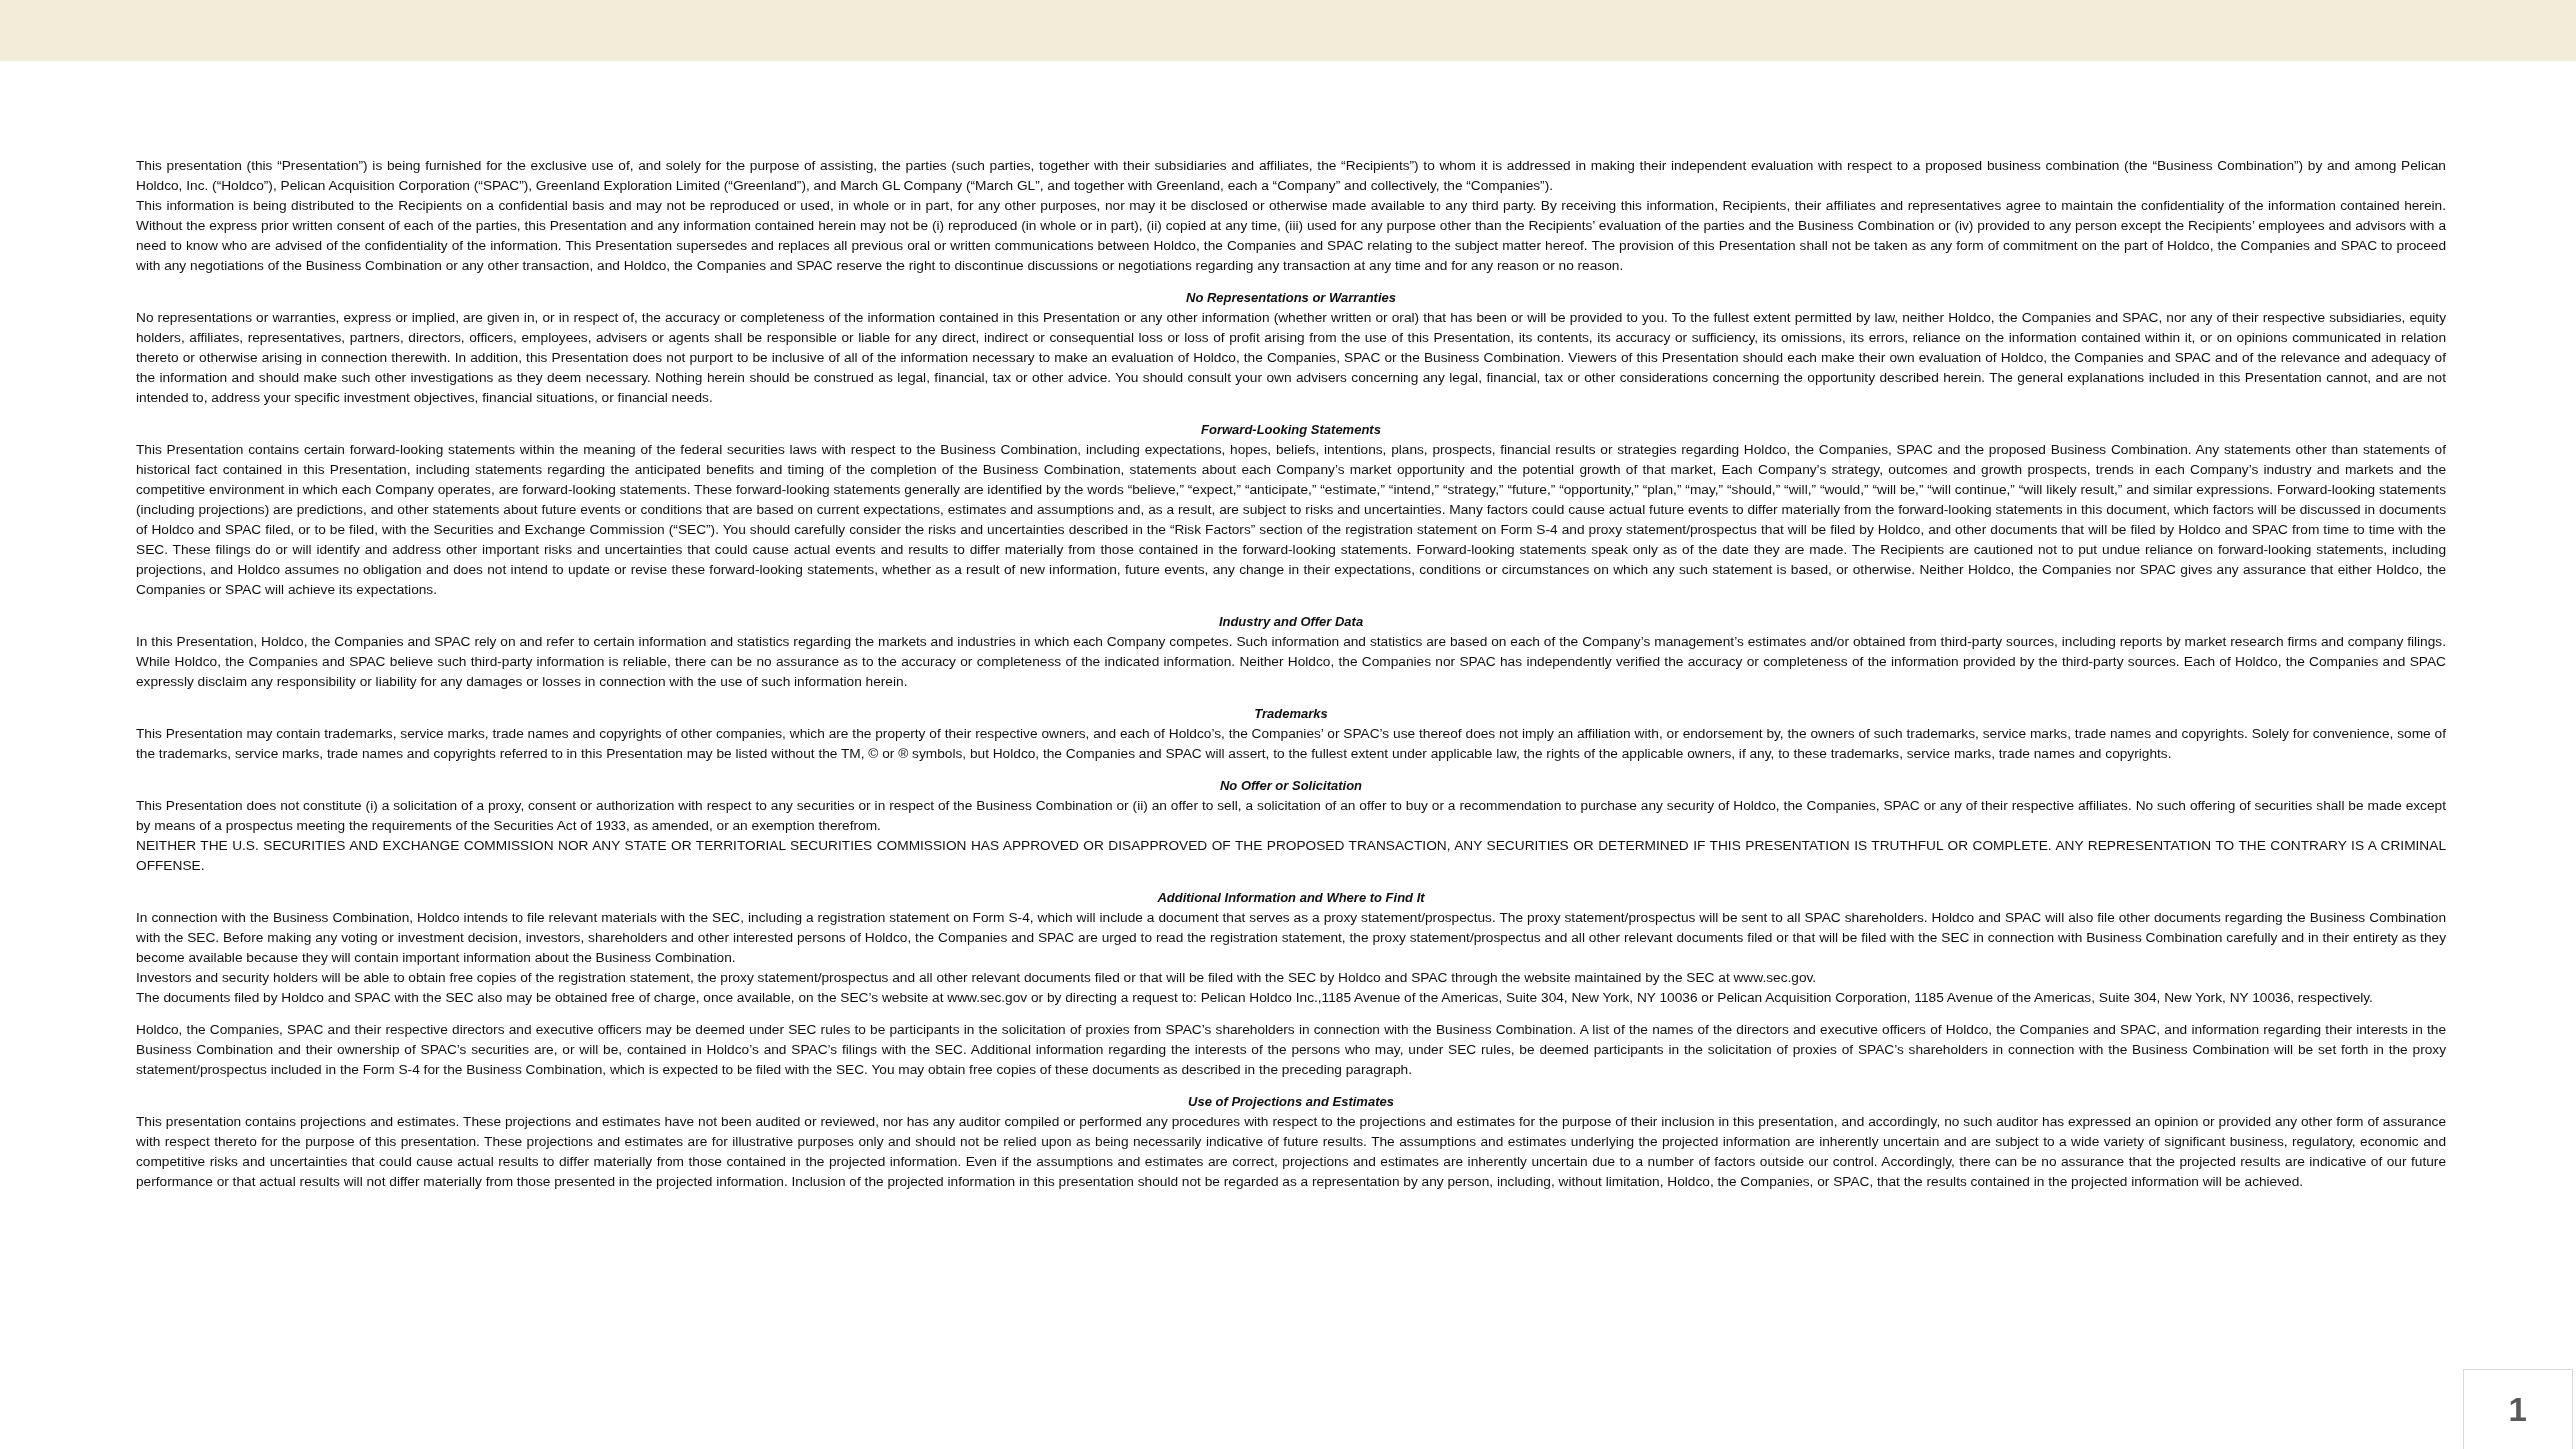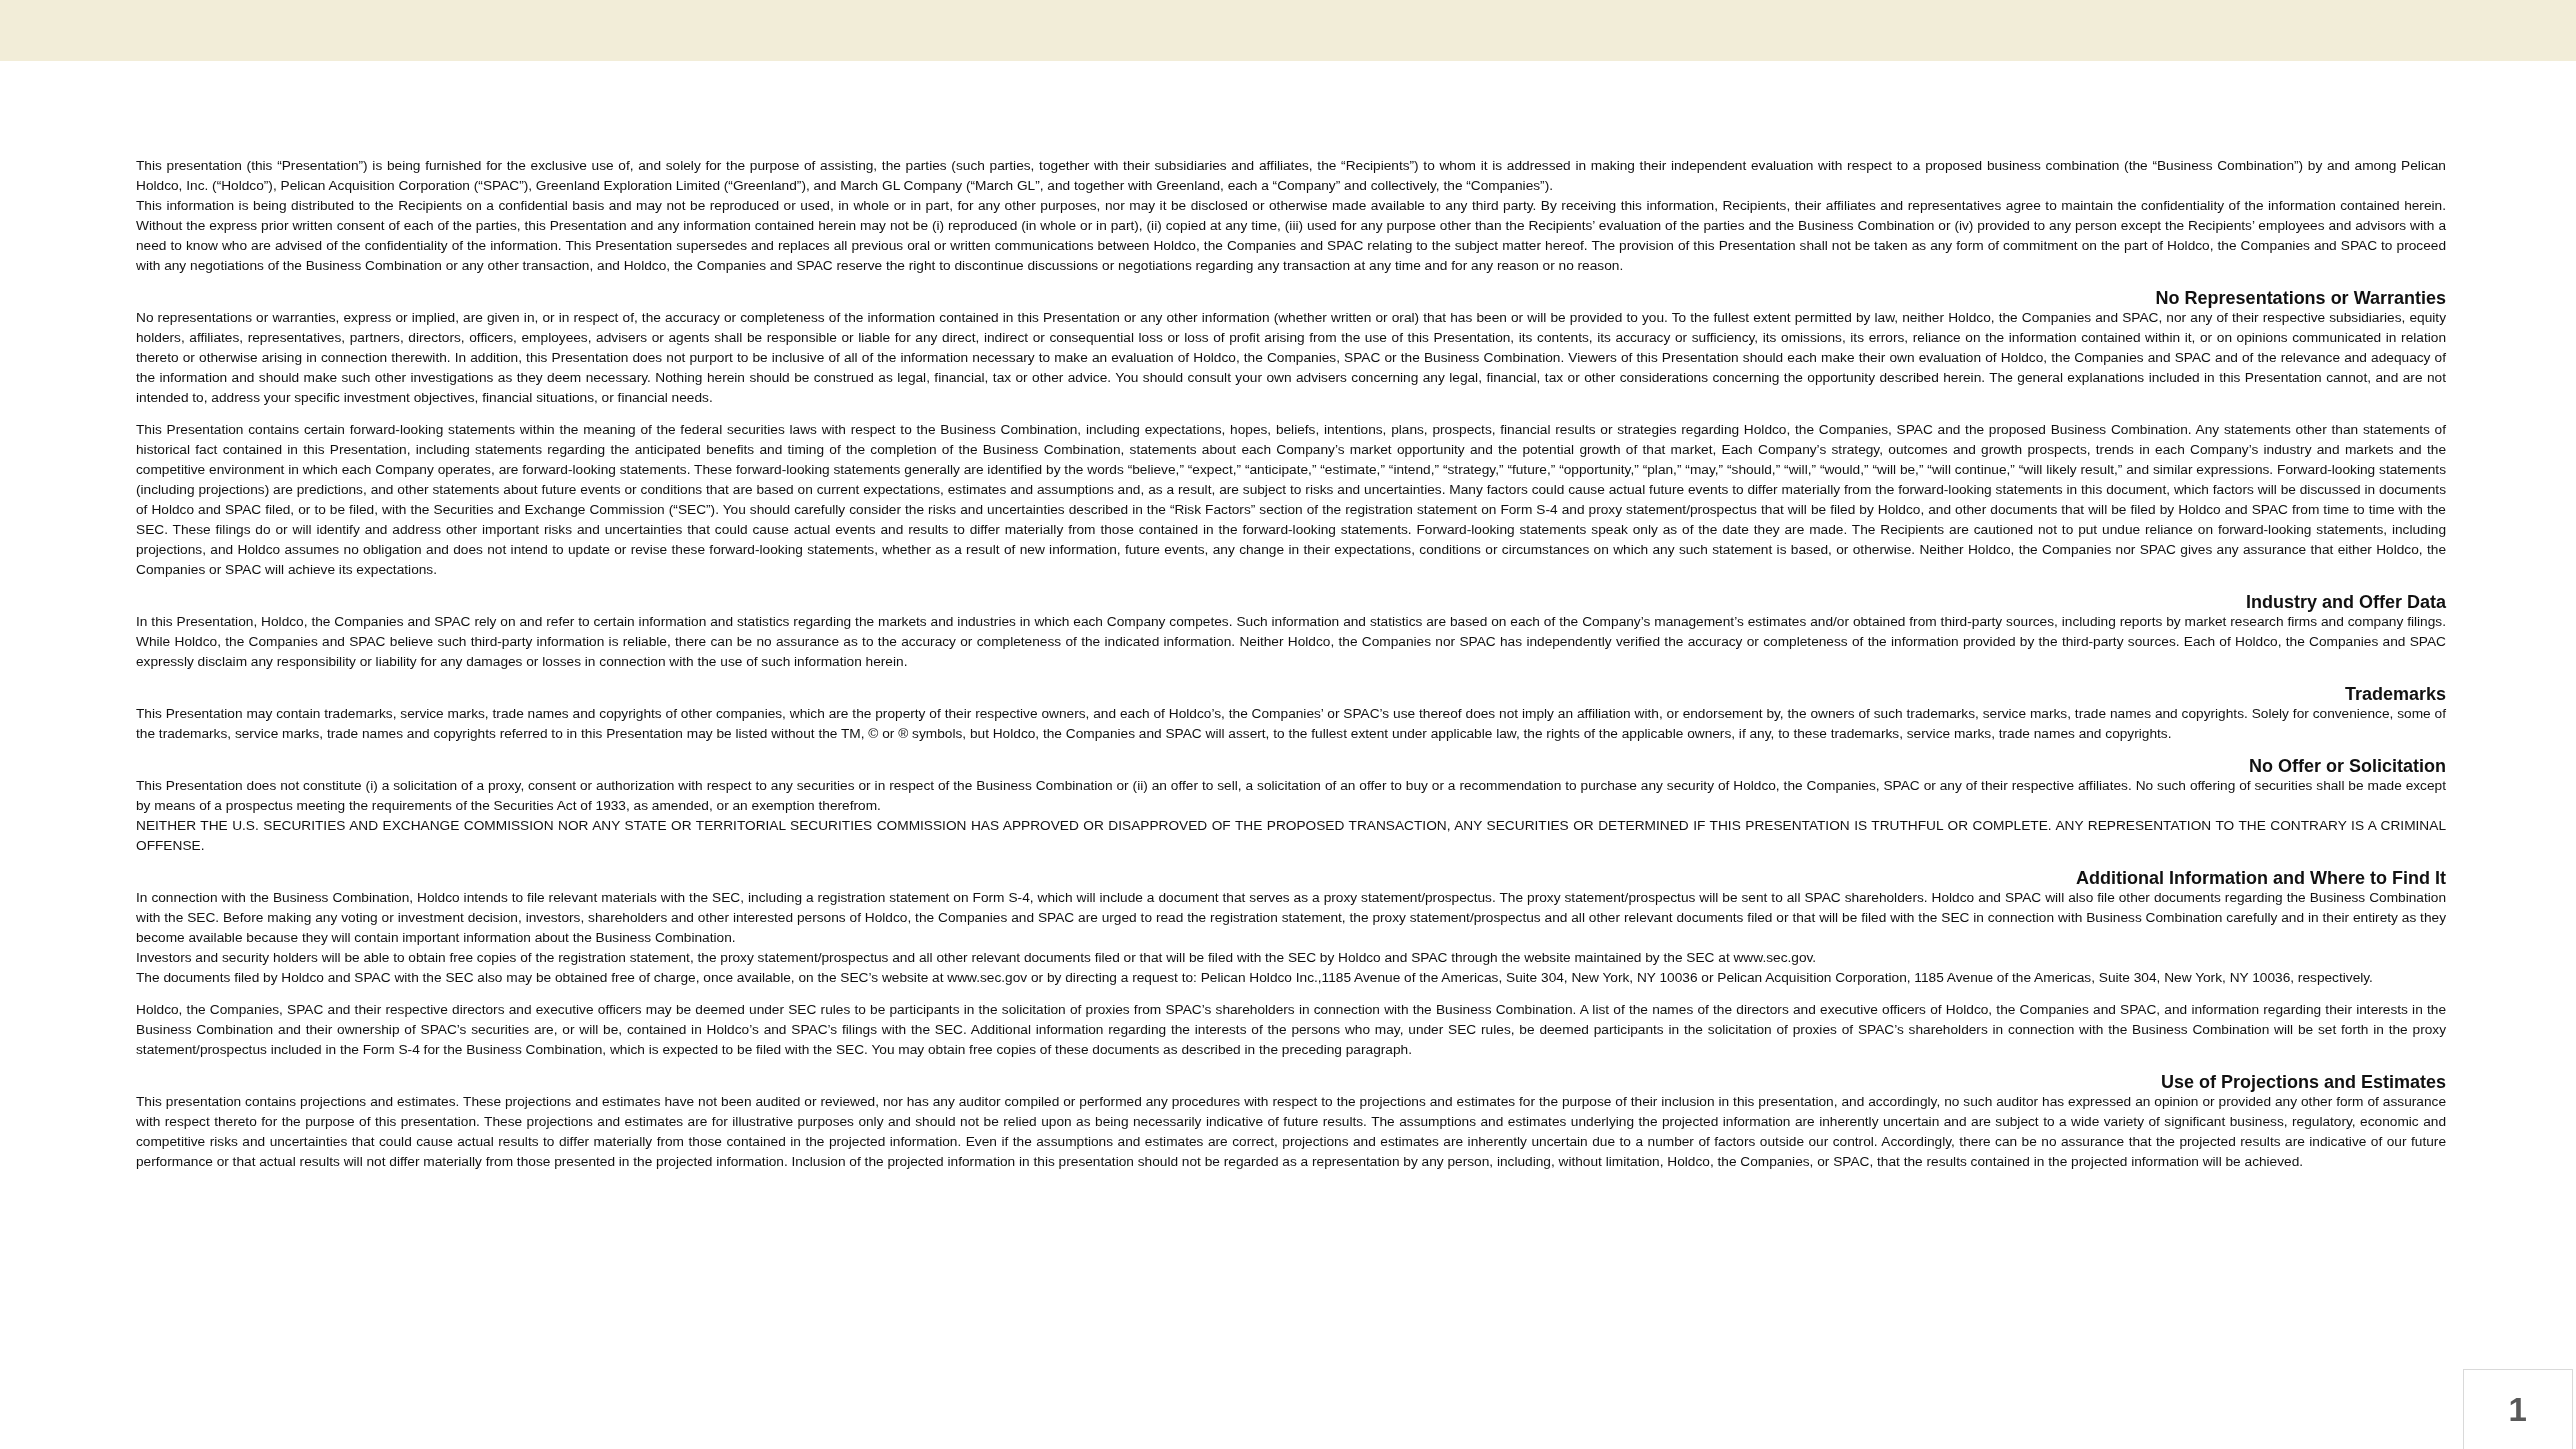--- a/index.html
+++ b/index.html
@@ -30,25 +30,26 @@
     width: 2310px;
     color: #111111;
     font-size: 13.7px;
     line-height: 20px;
     text-align: justify;
   }
   .section {
     margin: 0 0 12px 0;
   }
   .heading {
-    font-size: 18px;
+    font-size: 13px;
     font-weight: bold;
     margin: 0;
     line-height: 20px;
-    text-align: right;
+    text-align: center;
+    font-style: italic;
   }
   .para {
     margin: 0;
   }
   .page-number-box {
     position: absolute;
     right: 3.4px;
     bottom: 0;
     width: 108px;
     height: 79px;
@@ -73,20 +74,21 @@
   <main class="content" style="color: rgb(17, 17, 17);">
       <section class="section">
         <p class="para">This presentation (this “Presentation”) is being furnished for the exclusive use of, and solely for the purpose of assisting, the parties (such parties, together with their subsidiaries and affiliates, the “Recipients”) to whom it is addressed in making their independent evaluation with respect to a proposed business combination (the “Business Combination”) by and among Pelican Holdco, Inc. (“Holdco”), Pelican Acquisition Corporation (“SPAC”), Greenland Exploration Limited (“Greenland”), and March GL Company (“March GL”, and together with Greenland, each a “Company” and collectively, the “Companies”).</p>
         <p class="para">This information is being distributed to the Recipients on a confidential basis and may not be reproduced or used, in whole or in part, for any other purposes, nor may it be disclosed or otherwise made available to any third party. By receiving this information, Recipients, their affiliates and representatives agree to maintain the confidentiality of the information contained herein. Without the express prior written consent of each of the parties, this Presentation and any information contained herein may not be (i) reproduced (in whole or in part), (ii) copied at any time, (iii) used for any purpose other than the Recipients’ evaluation of the parties and the Business Combination or (iv) provided to any person except the Recipients’ employees and advisors with a need to know who are advised of the confidentiality of the information. This Presentation supersedes and replaces all previous oral or written communications between Holdco, the Companies and SPAC relating to the subject matter hereof. The provision of this Presentation shall not be taken as any form of commitment on the part of Holdco, the Companies and SPAC to proceed with any negotiations of the Business Combination or any other transaction, and Holdco, the Companies and SPAC reserve the right to discontinue discussions or negotiations regarding any transaction at any time and for any reason or no reason.</p>
       </section>
       <section class="section">
         <h2 class="heading">No Representations or Warranties</h2>
         <p class="para">No representations or warranties, express or implied, are given in, or in respect of, the accuracy or completeness of the information contained in this Presentation or any other information (whether written or oral) that has been or will be provided to you. To the fullest extent permitted by law, neither Holdco, the Companies and SPAC, nor any of their respective subsidiaries, equity holders, affiliates, representatives, partners, directors, officers, employees, advisers or agents shall be responsible or liable for any direct, indirect or consequential loss or loss of profit arising from the use of this Presentation, its contents, its accuracy or sufficiency, its omissions, its errors, reliance on the information contained within it, or on opinions communicated in relation thereto or otherwise arising in connection therewith. In addition, this Presentation does not purport to be inclusive of all of the information necessary to make an evaluation of Holdco, the Companies, SPAC or the Business Combination. Viewers of this Presentation should each make their own evaluation of Holdco, the Companies and SPAC and of the relevance and adequacy of the information and should make such other investigations as they deem necessary. Nothing herein should be construed as legal, financial, tax or other advice. You should consult your own advisers concerning any legal, financial, tax or other considerations concerning the opportunity described herein.  The general explanations included in this Presentation cannot, and are not intended to, address your specific investment objectives, financial situations, or financial needs.</p>
       </section>
       <section class="section">
+        <h2 class="heading">Forward-Looking Statements</h2>
         <p class="para">This Presentation contains certain forward-looking statements within the meaning of the federal securities laws with respect to the Business Combination, including expectations, hopes, beliefs, intentions, plans, prospects, financial results or strategies regarding Holdco, the Companies, SPAC and the proposed Business Combination. Any statements other than statements of historical fact contained in this Presentation, including statements regarding the anticipated benefits and timing of the completion of the Business Combination, statements about each Company’s market opportunity and the potential growth of that market, Each Company’s strategy, outcomes and growth prospects, trends in each Company’s industry and markets and the competitive environment in which each Company operates, are forward-looking statements. These forward-looking statements generally are identified by the words “believe,” “expect,” “anticipate,” “estimate,” “intend,” “strategy,” “future,” “opportunity,” “plan,” “may,” “should,” “will,” “would,” “will be,” “will continue,” “will likely result,” and similar expressions. Forward-looking statements (including projections) are predictions, and other statements about future events or conditions that are based on current expectations, estimates and assumptions and, as a result, are subject to risks and uncertainties. Many factors could cause actual future events to differ materially from the forward-looking statements in this document, which factors will be discussed in documents of Holdco and SPAC filed, or to be filed, with the Securities and Exchange Commission (“SEC”). You should carefully consider the risks and uncertainties described in the “Risk Factors” section of the registration statement on Form S-4 and proxy statement/prospectus that will be filed by Holdco, and other documents that will be filed by Holdco and SPAC from time to time with the SEC. These filings do or will identify and address other important risks and uncertainties that could cause actual events and results to differ materially from those contained in the forward-looking statements. Forward-looking statements speak only as of the date they are made. The Recipients are cautioned not to put undue reliance on forward-looking statements, including projections, and Holdco assumes no obligation and does not intend to update or revise these forward-looking statements, whether as a result of new information, future events, any change in their expectations, conditions or circumstances on which any such statement is based, or otherwise. Neither Holdco, the Companies nor SPAC gives any assurance that either Holdco, the Companies or SPAC will achieve its expectations.</p>
       </section>
       <section class="section">
         <h2 class="heading">Industry and Offer Data</h2>
         <p class="para">In this Presentation, Holdco, the Companies and SPAC rely on and refer to certain information and statistics regarding the markets and industries in which each Company competes. Such information and statistics are based on each of the Company’s management’s estimates and/or obtained from third-party sources, including reports by market research firms and company filings. While Holdco, the Companies and SPAC believe such third-party information is reliable, there can be no assurance as to the accuracy or completeness of the indicated information. Neither Holdco, the Companies nor SPAC has independently verified the accuracy or completeness of the information provided by the third-party sources. Each of Holdco, the Companies and SPAC expressly disclaim any responsibility or liability for any damages or losses in connection with the use of such information herein.</p>
       </section>
       <section class="section">
         <h2 class="heading">Trademarks</h2>
         <p class="para">This Presentation may contain trademarks, service marks, trade names and copyrights of other companies, which are the property of their respective owners, and each of Holdco’s, the Companies’ or SPAC’s use thereof does not imply an affiliation with, or endorsement by, the owners of such trademarks, service marks, trade names and copyrights. Solely for convenience, some of the trademarks, service marks, trade names and copyrights referred to in this Presentation may be listed without the TM, © or ® symbols, but Holdco, the Companies and SPAC will assert, to the fullest extent under applicable law, the rights of the applicable owners, if any, to these trademarks, service marks, trade names and copyrights.</p>
       </section>

